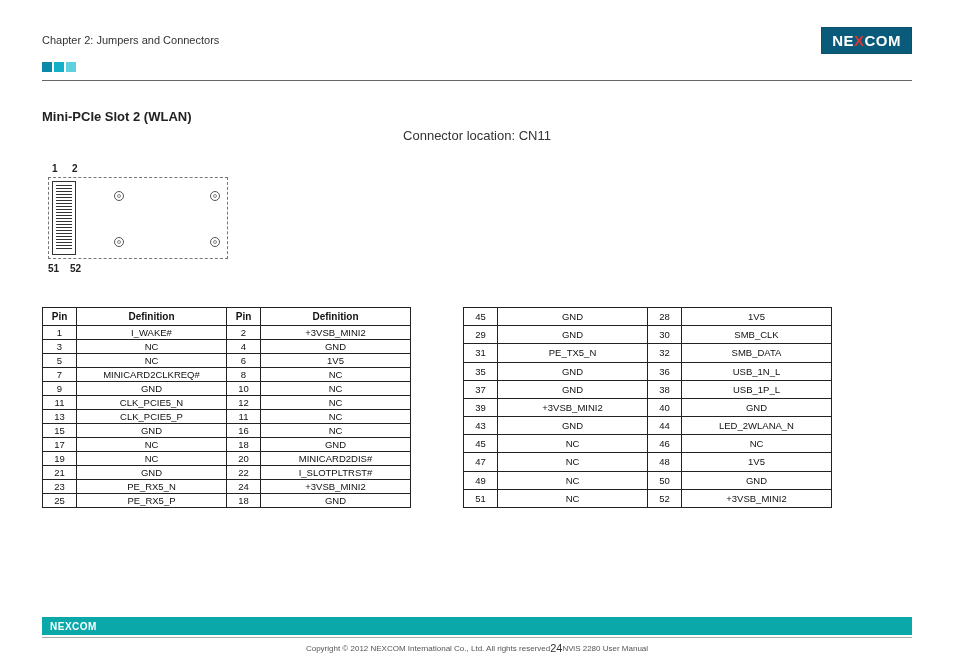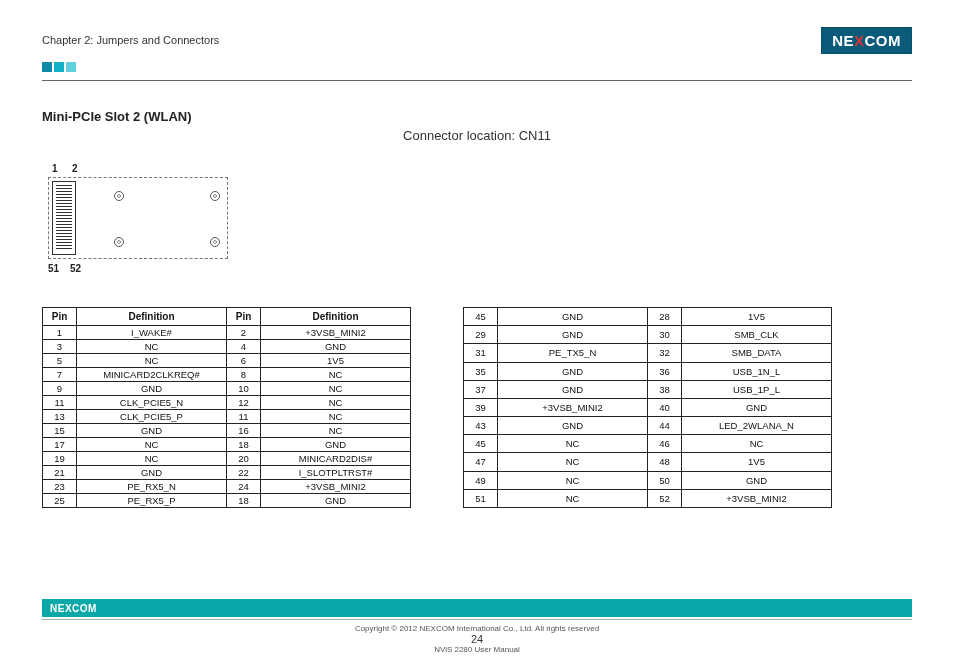--- a/index.html
+++ b/index.html
@@ -28,21 +28,21 @@
   .screw::after { content:""; position:absolute; inset:2px; border:1px solid #888; border-radius:50%; }
   .tables-row { display: flex; gap: 52px; }
   .pin-table { border-collapse: collapse; font-size: 9.5px; color: #111; }
   .pin-table th, .pin-table td { border: 1px solid #222; padding: 1px 0; text-align: center; }
   .pin-table th { font-weight: bold; font-size: 10px; padding: 3px 0; }
   .col-pin { width: 34px; }
   .col-def { width: 150px; }
   .footer { position: absolute; left: 42px; right: 42px; bottom: 18px; }
   .footer-bar { height: 18px; background: #0aa8a8; display:flex; align-items:center; padding:0 8px; }
   .footer-logo { background:#0aa8a8; color:#fff; font-weight:bold; font-size:10px; letter-spacing:0.5px; }
-  .footer-line { display:flex; justify-content:center; align-items:center; font-size:8px; color:#555; margin-top:4px;flex-direction:column; }
+  .footer-line { display:flex; justify-content:center; align-items:center; font-size:8px; color:#555; margin-top:4px; }
   .footer-hr { border:none; border-top:1px solid #aaa; margin-top:2px; }
   .page-num { font-size:11px; color:#333; }
 </style>
 </head>
 <body>
 
 <div class="page">
 
   <div class="header">
     <div class="chapter">Chapter 2: Jumpers and Connectors</div>

